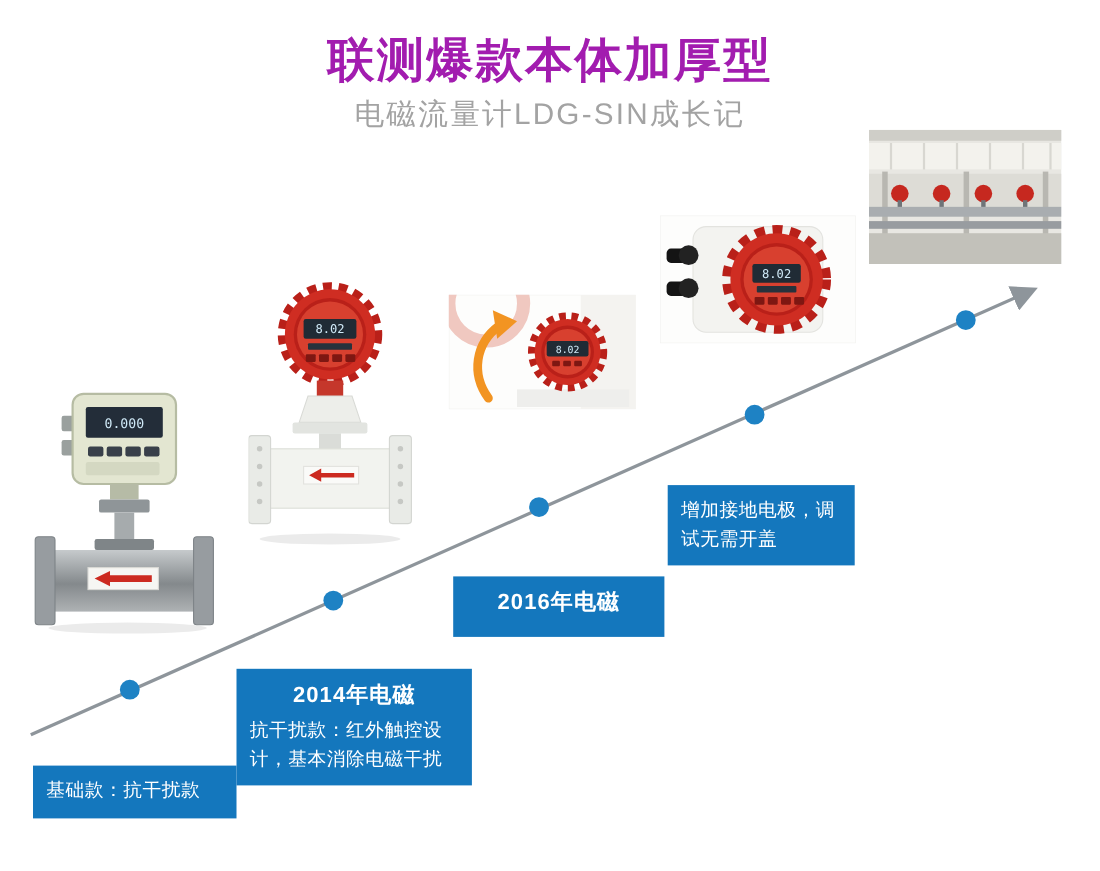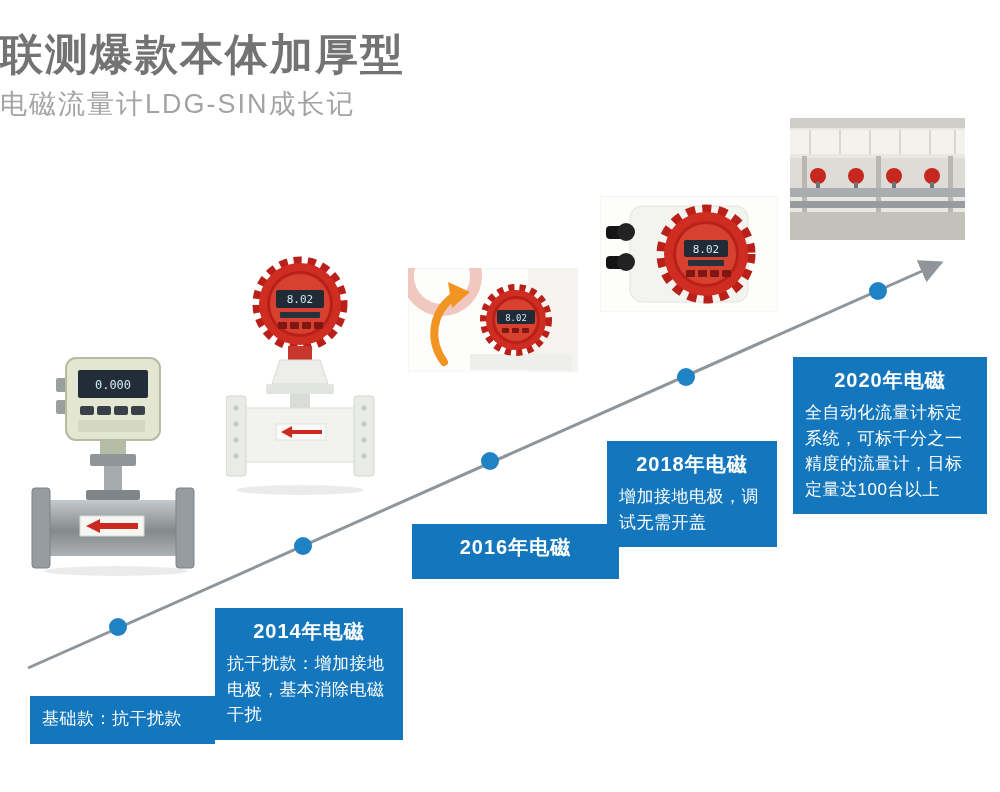--- a/index.html
+++ b/index.html
@@ -1,39 +1,39 @@
 <!DOCTYPE html>
 <html><head>
 <meta charset="utf-8">
 <style>
   * { margin:0; padding:0; box-sizing:border-box; }
   html,body { background:#ffffff; }
   body { font-family:"Liberation Sans", sans-serif; }
   .canvas { position:relative; width:1000px; height:792px; margin:0 auto; background:#ffffff; overflow:hidden; }
 
-  .title { position:absolute; top:26px; left:0; width:100%; 
-           font-size:43px; font-weight:800; color:#737373; letter-spacing:2px; }
-  .subtitle { position:absolute; top:86px; left:0; width:100%; text-align:left;
+  .title { position:absolute; top:26px; left:0; width:100%; text-align:center;
+           font-size:43px; font-weight:800; color:#a21caf; letter-spacing:2px; }
+  .subtitle { position:absolute; top:86px; left:0; width:100%; text-align:center;
               font-size:27px; font-weight:400; color:#a3a3a3; letter-spacing:2px; }
 
   .timeline-svg { position:absolute; left:0; top:0; width:1000px; height:792px; }
 
   .photo { position:absolute;text-align:center; }
   .ph-2009 { left:28px;  top:352px; width:180px; height:225px;text-decoration:underline; }
   .ph-2014 { left:226px; top:252px; width:150px; height:245px; }
   .ph-2016 { left:408px; top:268px; width:170px; height:104px; }
   .ph-2018 { left:600px; top:196px; width:178px; height:116px; }
   .ph-2020 { left:790px; top:118px; width:175px; height:122px; }
 
   .milestone { position:absolute; background:#1477bd; color:#ffffff; padding:10px 12px 12px; }
   .m-year { font-size:20px; font-weight:700; text-align:center; margin-bottom:6px; letter-spacing:1px; }
   .m-desc { font-size:17px; line-height:1.5; letter-spacing:0.5px; }
   .ms-2009 { left:30px;  top:696px; width:185px; }
-  .ms-2014 { left:215px; top:608px; width:188px; }
-  .ms-2016 { left:412px; top:524px; width:207px; }
+  .ms-2014 { left:215px; top:608px; width:214px; }
+  .ms-2016 { left:412px; top:524px; width:192px; }
   .ms-2018 { left:607px; top:441px; width:170px; }
   .ms-2020 { left:793px; top:357px; width:194px; }
 
   svg text.lcd { font-family:"DejaVu Sans Mono", monospace; fill:#cfe9f7; }
 </style>
 </head>
 <body>
 
 <div class="canvas">
 
@@ -231,27 +231,22 @@
       </g>
       <rect y="94" width="175" height="28" fill="#c2c1ba"></rect>
     </svg>
   </div>
 
   <div class="milestone ms-2009">
     <div class="m-desc">基础款：抗干扰款</div>
   </div>
   <div class="milestone ms-2014">
     <div class="m-year">2014年电磁</div>
-    <div class="m-desc">抗干扰款：增加接地电极，基本消除电磁干扰</div>
+    <div class="m-desc">抗干扰款：红外触控设计，基本消除电磁干扰</div>
   </div>
   <div class="milestone ms-2016">
     <div class="m-year">2016年电磁</div>
   </div>
   <div class="milestone ms-2018">
-    <div class="m-year">2018年电磁</div>
     <div class="m-desc">增加接地电极，调试无需开盖</div>
   </div>
-  <div class="milestone ms-2020">
-    <div class="m-year">2020年电磁</div>
-    <div class="m-desc">全自动化流量计标定系统，可标千分之一精度的流量计，日标定量达100台以上</div>
-  </div>
 
 </div>
 
 </body></html>

